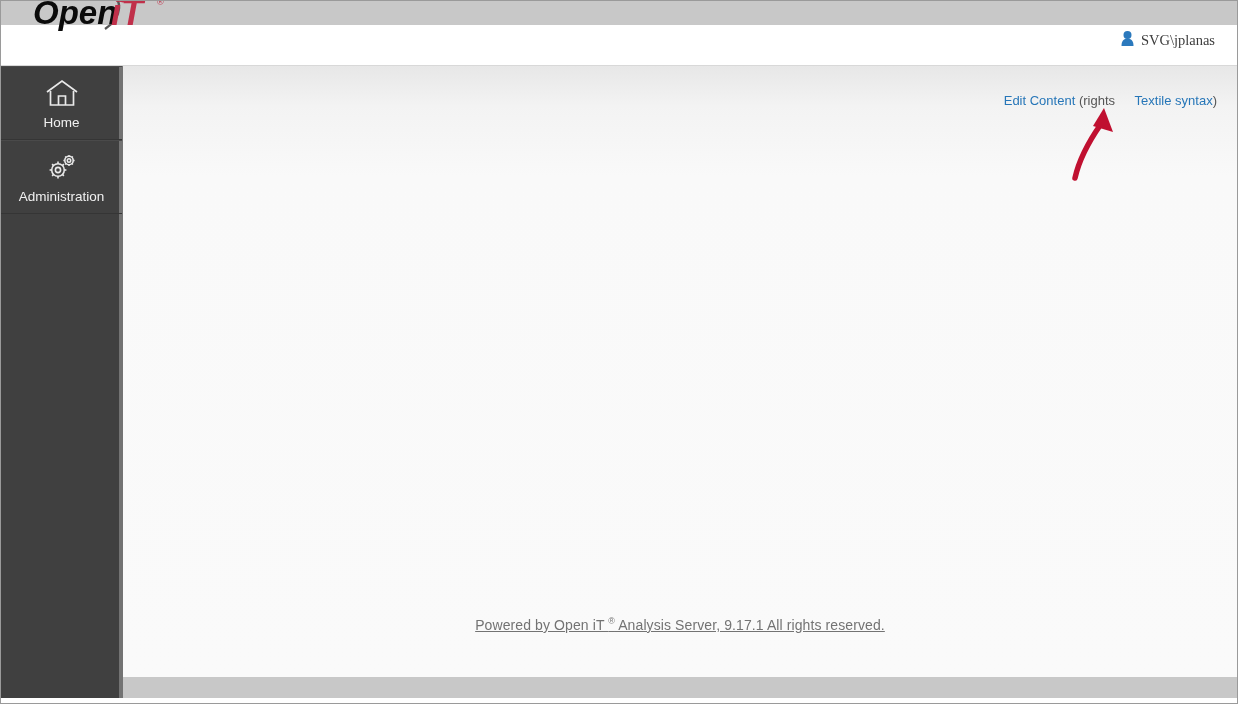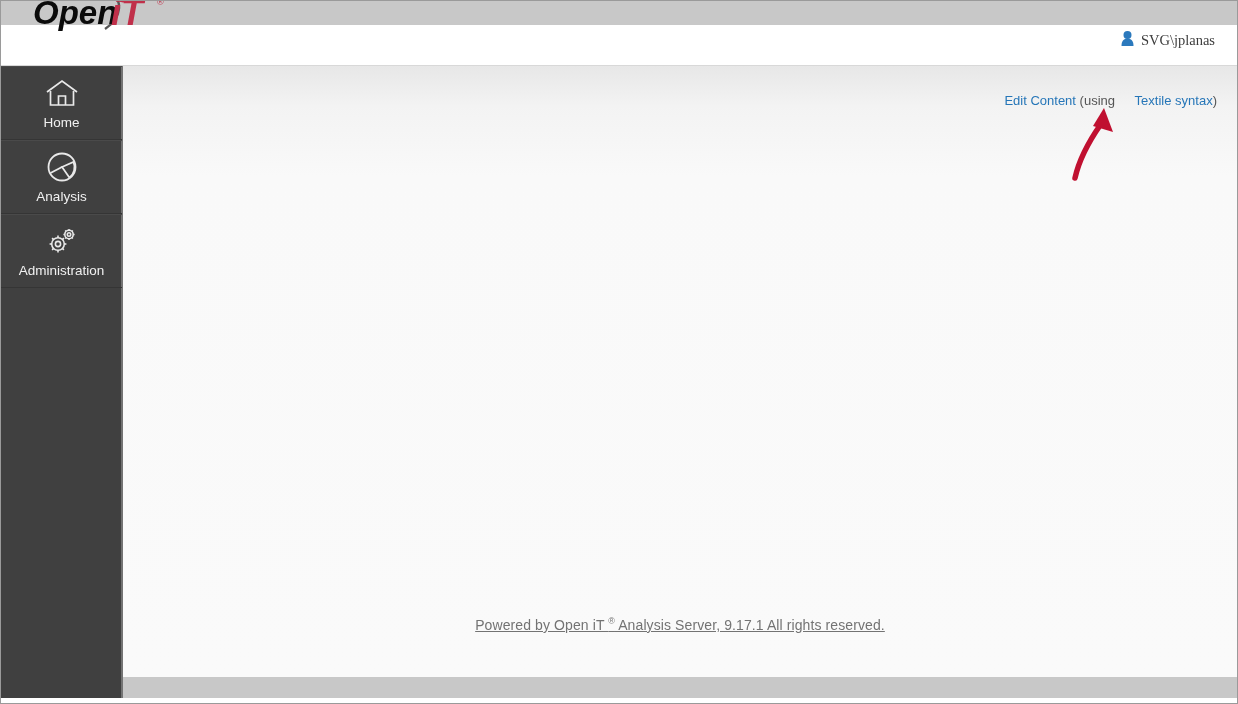--- a/index.html
+++ b/index.html
@@ -68,21 +68,21 @@
   .user-chip .person-icon { display: block; }
 
   
   .sidebar {
     position: absolute;
     left: 0;
     top: 65px;
     width: 122px;
     height: 632px;
     background: #404040;
-    border-right: 2px solid #737373;
+    border-right: 4px solid #737373;
   }
   .nav-item {
     position: relative;
     width: 121px;
     height: 74px;
     display: flex;
     flex-direction: column;
     align-items: center;
     justify-content: center;
     gap: 6px;
@@ -218,30 +218,20 @@
           <path d="M2 14 L17 3 L32 14"></path>
           <path d="M5.5 13 L5.5 27 L28.5 27 L28.5 13"></path>
           <path d="M13.5 27 L13.5 18 L20.5 18 L20.5 27"></path>
         </svg>
       </span>
       <span class="nav-label">Home</span>
     </div>
 
 
 
-    <div class="nav-item">
-      <span class="nav-icon">
-        <svg width="32" height="32" viewBox="0 0 32 32" xmlns="http://www.w3.org/2000/svg" fill="none" stroke="#e9e9e9" stroke-width="1.8">
-          <circle cx="16" cy="16" r="13.5"></circle>
-          <path d="M16 16 L27.5 11 A13.5 13.5 0 0 1 23.5 26.8 Z"></path>
-          <path d="M16 16 L4.5 22"></path>
-        </svg>
-      </span>
-      <span class="nav-label">Analysis</span>
-    </div>
 
     <div class="nav-item">
       <span class="nav-icon">
         <svg width="34" height="32" viewBox="0 0 34 32" xmlns="http://www.w3.org/2000/svg" fill="none" stroke="#e9e9e9" stroke-width="1.6">
 
           <circle cx="13" cy="19" r="6.3"></circle>
           <circle cx="13" cy="19" r="2.6"></circle>
           <g stroke-width="1.6">
             <path d="M13 10.6 L13 12.7"></path>
               <path d="M13 25.3 L13 27.4"></path>
@@ -269,21 +259,21 @@
       </span>
       <span class="nav-label">Administration</span>
     </div>
 
 
   </nav>
 
   <main class="content">
 
     <div class="edit-bar">
-      <a>Edit Content</a><span> (using </span><a>Textile syntax</a><span>)</span>
+      <a>Edit Content</a><span> (rights </span><a>Textile syntax</a><span>)</span>
     </div>
 
     <div class="anno-arrow">
       <svg width="60" height="80" viewBox="0 0 60 80" xmlns="http://www.w3.org/2000/svg">
         <path d="M12 74 C 16 56, 24 40, 38 20" fill="none" stroke="#c01030" stroke-width="5.5" stroke-linecap="round"></path>
         <path d="M41 4 L50 28 L30 22 Z" fill="#c01030"></path>
       </svg>
     </div>
 
     <div class="credit">

